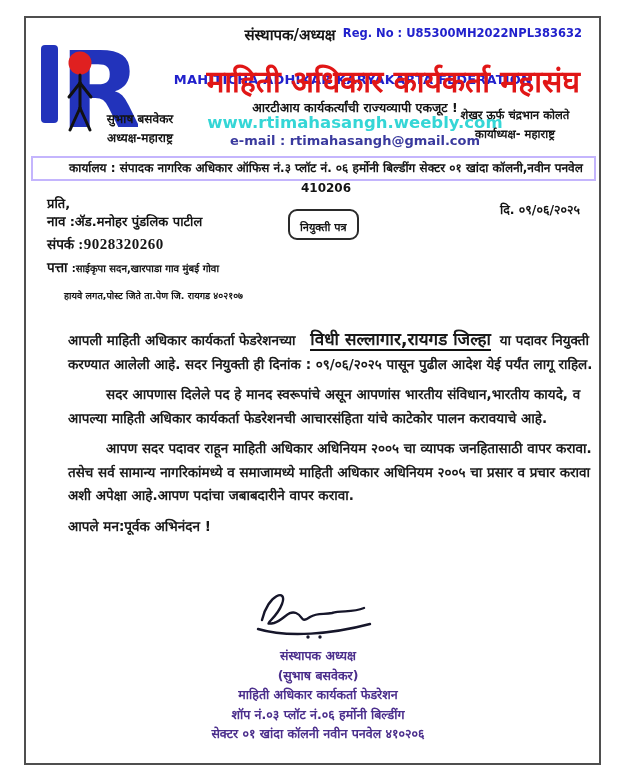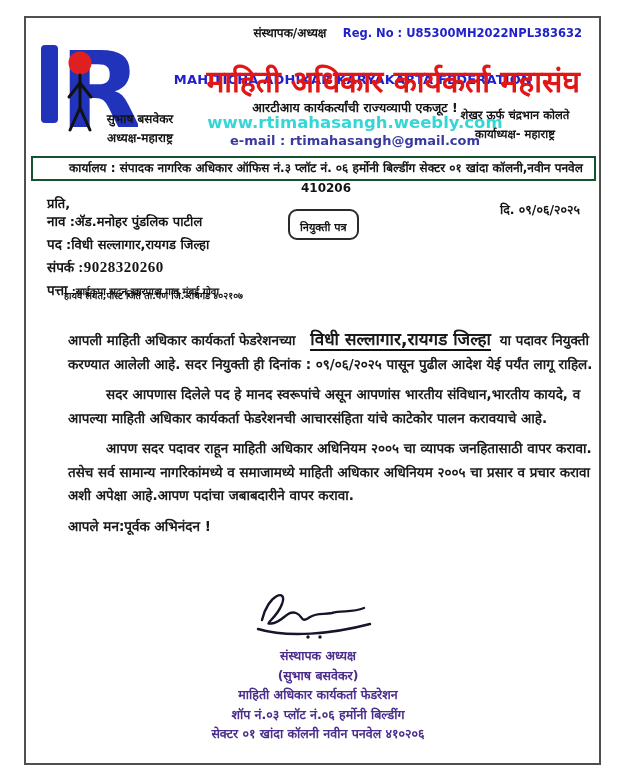--- a/index.html
+++ b/index.html
@@ -14,21 +14,21 @@
   }
   .abs { position: absolute; }
   .page-border {
     left: 24px; top: 16px; width: 577px; height: 749px;
     border: 2px solid #4f4f4f;
   }
   
   .logo-wrap { left: 36px; top: 28px; width: 102px; height: 112px; }
   .founder-label {
     left: 160px; top: 24px; width: 260px;
-    text-align: center; font-weight: bold; font-size: 12px;
+    text-align: center; font-weight: bold; font-size: 15px;
   }
   .reg-no {
     left: 330px; top: 26px; width: 252px;
     text-align: right; font-weight: bold; font-size: 11.5px;
     color: #2121cc;
   }
   .title-en {
     left: 128px; top: 43px; width: 450px;
     text-align: center; font-weight: bold; font-size: 13px;
     color: #2121cc; letter-spacing: 0.2px; margin-top: 29px;
@@ -55,21 +55,21 @@
   .officer-left {
     left: 70px; top: 110px; width: 140px;
     text-align: center; font-weight: bold; font-size: 12px; line-height: 19px;
   }
   .officer-right {
     left: 444px; top: 106px; width: 142px;
     text-align: center; font-weight: bold; font-size: 11.5px; line-height: 19px;
   }
   .office-box {
     left: 31px; top: 156px; width: 565px; height: 25px;
-    border: 2px solid #14532d;
+    border: 2px solid #c4b5fd;
     text-align: center; font-weight: bold; font-size: 12px; line-height: 20px; padding-left: 25px;
   }
   
   .letter-date { left: 420px; top: 201px; width: 160px; text-align: right; font-weight: bold; font-size: 12.5px; }
   .salutation { left: 47px; top: 194px; font-weight: bold; font-size: 13px; }
   .recipient { left: 47px; top: 213px; width: 260px; font-size: 13px; }
   .recipient .row { margin-bottom: 6px; line-height: 16px; }
   .recipient .lbl { font-weight: bold; font-size: 13.5px; }
   .recipient .val { font-weight: bold; }
   .contact-val { font-family: "Liberation Serif", "DejaVu Serif", serif; font-size: 15px; letter-spacing: 0.5px; }
@@ -145,24 +145,20 @@
 
 <div class="abs office-box">कार्यालय : संपादक नागरिक अधिकार ऑफिस नं.३ प्लॉट नं. ०६ हर्मोनी बिल्डींग सेक्टर ०१ खांदा कॉलनी,नवीन पनवेल 410206</div>
 
 <div class="abs letter-date">दि. ०९/०६/२०२५</div>
 <div class="abs salutation">प्रति,</div>
 
 <div class="abs recipient">
   <div class="row">
     <span class="lbl">नाव</span>
     <span class="val">:ॲड.मनोहर पुंडलिक पाटील</span>
-  </div>
-  <div class="row">
-    <span class="lbl">पद</span>
-    <span class="val">:विधी सल्लागार,रायगड जिल्हा</span>
   </div>
   <div class="row">
     <span class="lbl">संपर्क</span>
     <span class="val contact-val">:9028320260</span>
   </div>
   <div class="row">
     <span class="lbl">पत्ता</span>
     <span class="val addr-val">:साईकृपा सदन,खारपाडा गाव मुंबई गोवा</span>
   </div>
 </div>

